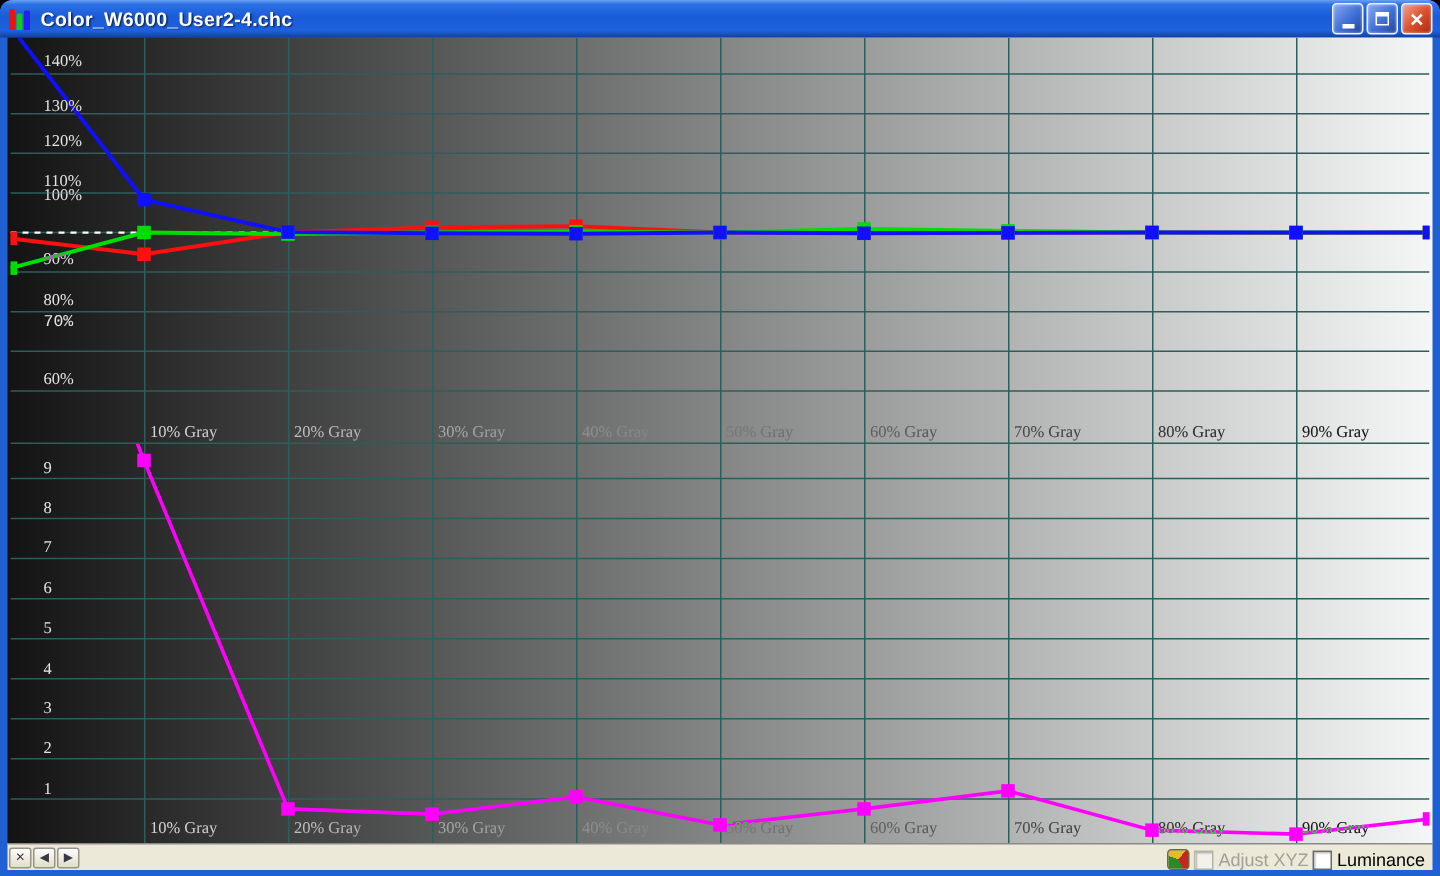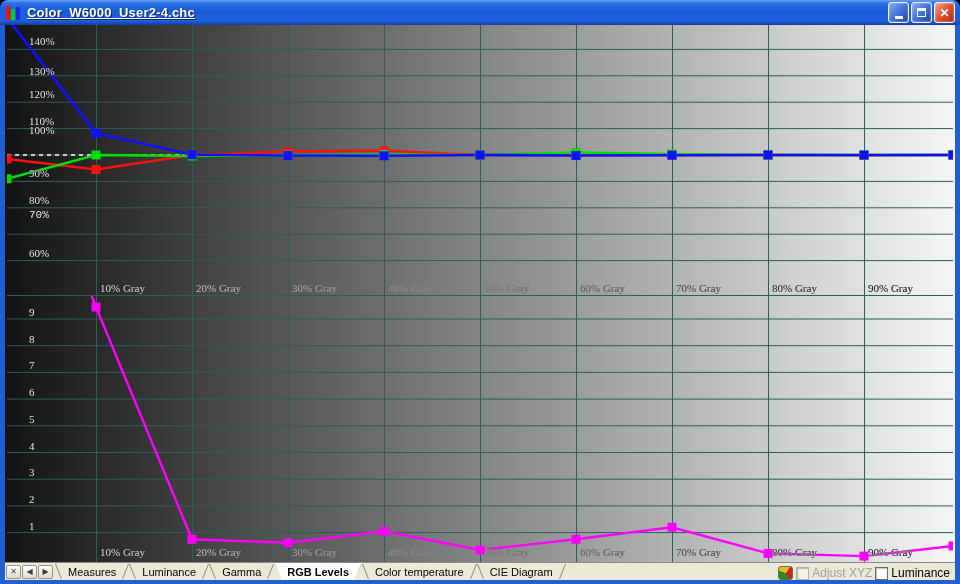--- a/index.html
+++ b/index.html
@@ -19,21 +19,21 @@
     display:flex; align-items:center; padding:0 5px 0 6px;
   }
   .app-icon { width:16px; height:15px; display:flex; align-items:flex-end; gap:1px; margin-right:5px; }
   .app-icon i { display:block; width:4px; border-radius:1px 1px 0 0; }
   .app-icon .b1 { height:14px; background:#e11; }
   .app-icon .b2 { height:11px; background:#1c1; }
   .app-icon .b3 { height:13px; background:#22e; }
   .title-text {
     flex:1; color:#fff; font-weight:bold; font-size:13px;
     text-shadow:1px 1px 1px rgba(0,0,30,.6); letter-spacing:.2px;
-    white-space:nowrap; overflow:hidden;text-decoration:underline;
+    white-space:nowrap; overflow:hidden;
   }
   .tb-btn {
     width:21px; height:21px; margin-left:2px; border-radius:3px;
     border:1px solid #eef3ff;
     display:flex; align-items:center; justify-content:center;
     box-shadow:inset 0 0 2px rgba(255,255,255,.6);
     cursor:default;
   }
   .btn-blue { background:linear-gradient(135deg,#86a8f0 0%,#3e6fd6 55%,#24459c 100%); }
   .btn-red  { background:linear-gradient(135deg,#f3a38a 0%,#dd5330 50%,#a82a0c 100%); }
@@ -252,28 +252,20 @@
       <div class="chart-label" style="left: 767px; top: 521px;">80% Gray</div>
       <div class="chart-label" style="left: 863px; top: 521px;">90% Gray</div>
     </div>
 
   <div class="tabbar">
     <div class="nav-btns">
       <span class="nav-btn">✕</span>
       <span class="nav-btn">◀</span>
       <span class="nav-btn">▶</span>
     </div>
-    <div class="tabs" id="tabs">
-        <div class="tab">Measures</div>
-        <div class="tab">Luminance</div>
-        <div class="tab">Gamma</div>
-        <div class="tab active">RGB Levels</div>
-        <div class="tab">Color temperature</div>
-        <div class="tab">CIE Diagram</div>
-      </div>
     <div class="tab-right">
       <span class="sensor-icon"></span>
       <span class="checkbox disabled"></span>
       <span class="lbl-dim">Adjust XYZ</span>
       <span class="checkbox"></span>
       <span class="lbl-dark">Luminance</span>
     </div>
   </div>
 
 </div>

